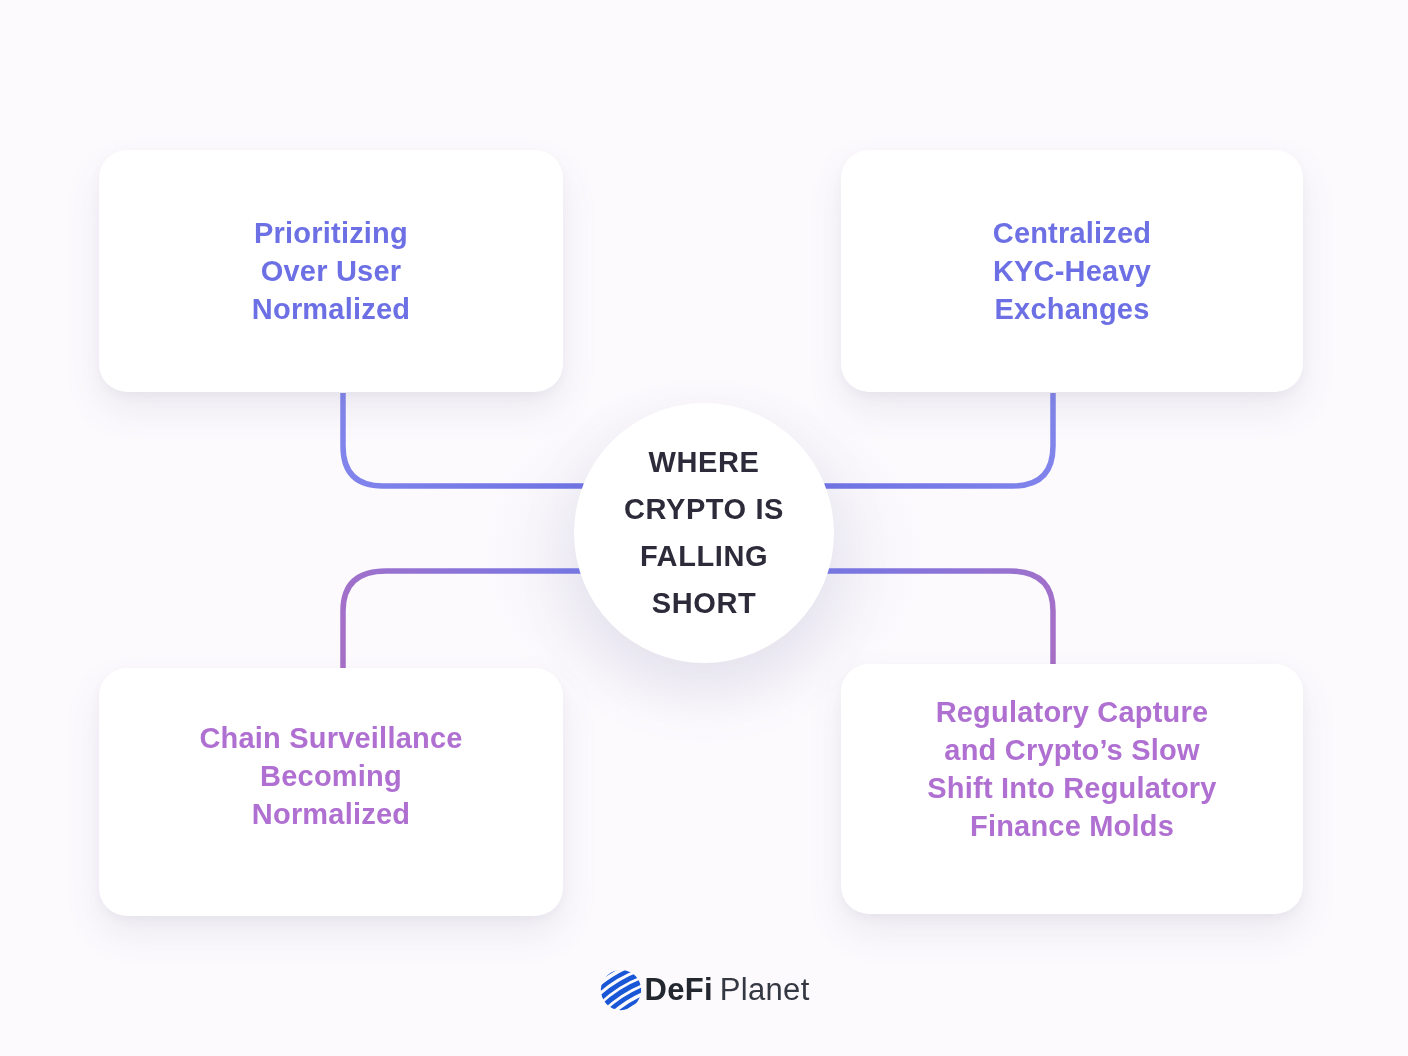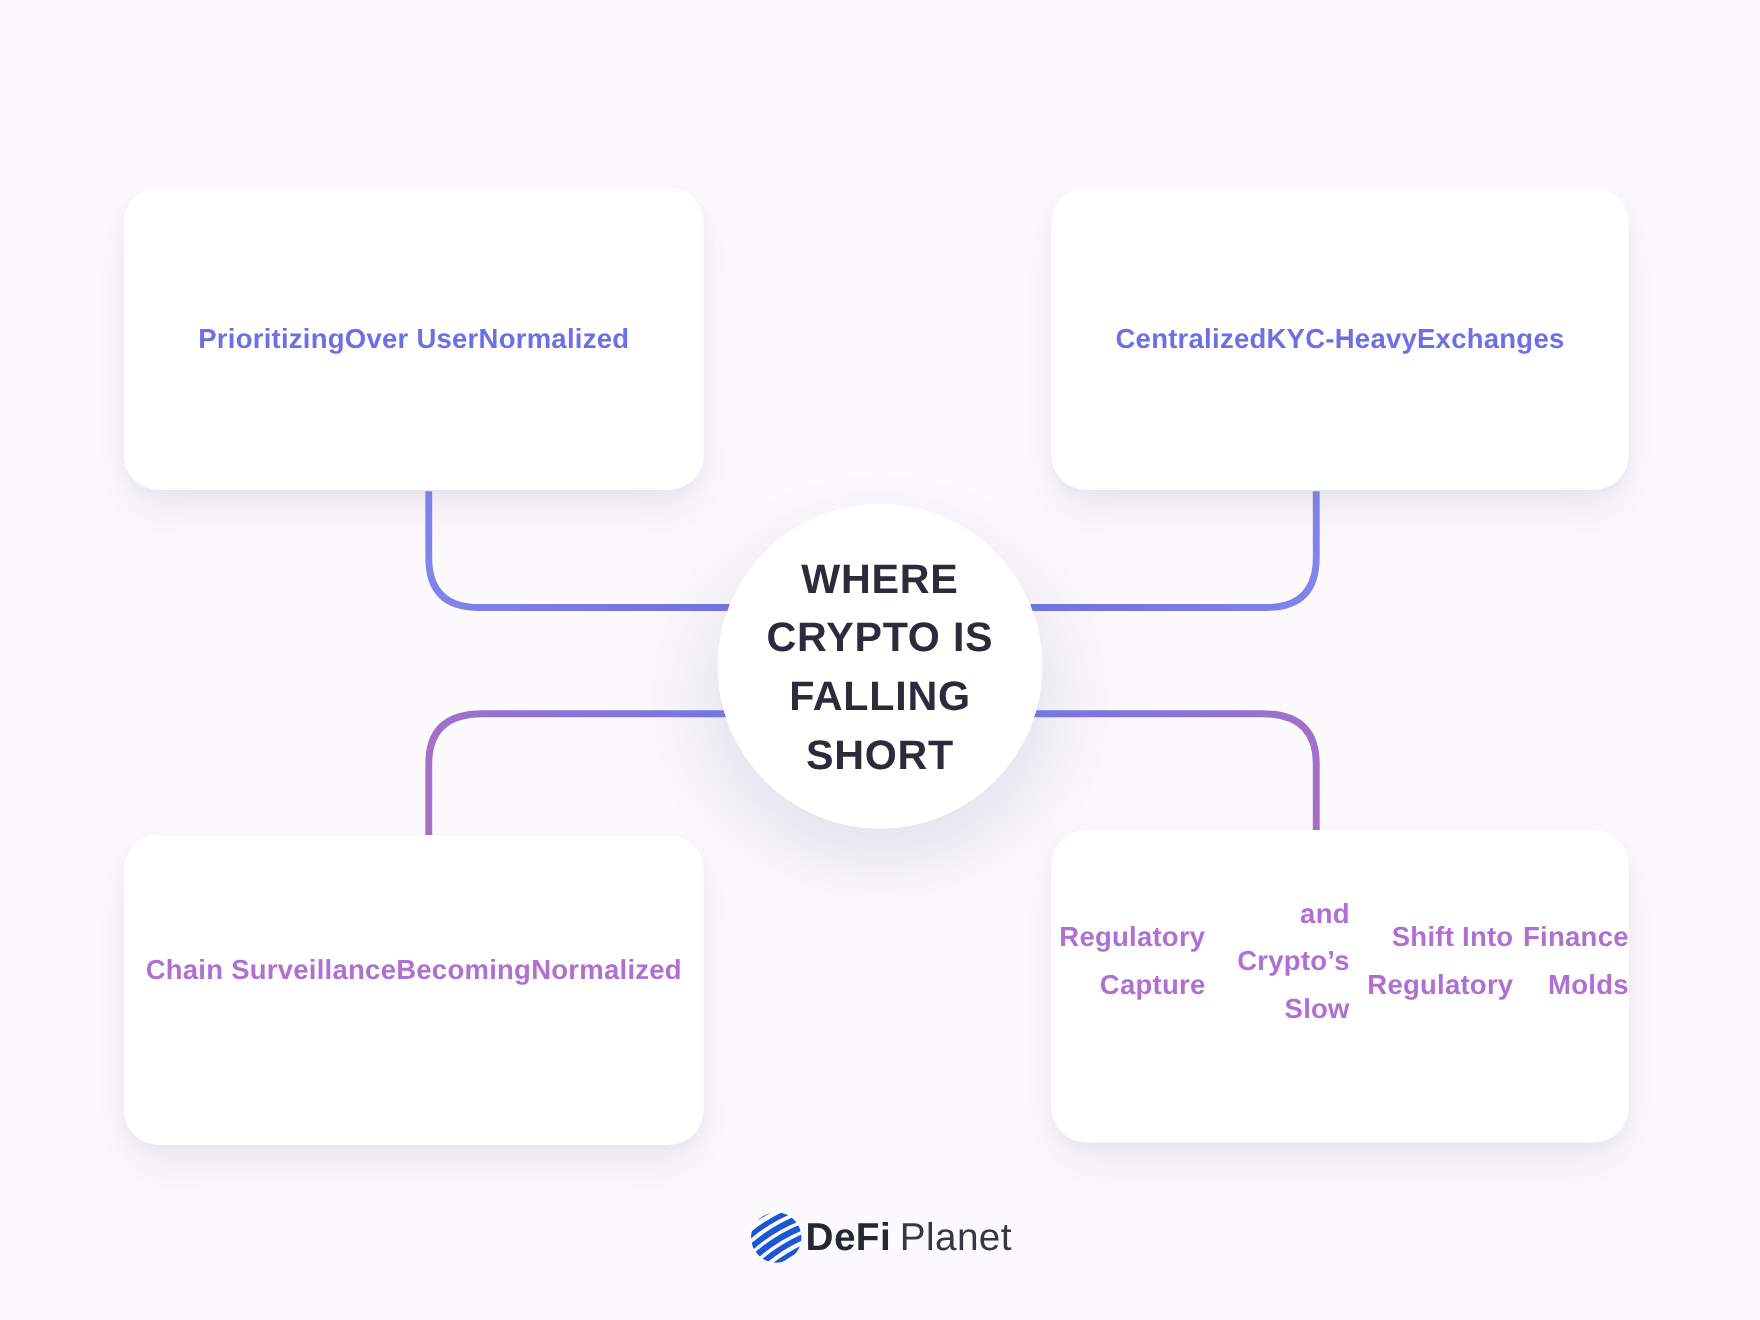--- a/index.html
+++ b/index.html
@@ -28,27 +28,27 @@
     position: absolute;
     left: 0; top: 0;
     z-index: 1;
   }
   .card {
     position: absolute;
     background: #FFFFFF;
     border-radius: 28px;
     box-shadow: 0 18px 36px rgba(98,90,135,0.10), 0 4px 10px rgba(98,90,135,0.05);
     display: flex;
-    flex-direction: row;
+    flex-direction: column;
     justify-content: center;
     align-items: center;
     text-align: center;
     z-index: 2;
     font-weight: 700;
-    font-size: 22px;
+    font-size: 29px;
     line-height: 38px;
     letter-spacing: 0.2px;
   }
   .card .line { display: block; }
   .card-blue   { color: #6C70E4; }
   .card-purple { color: #AF70D2; }
   .card-tl { left: 99px;  top: 150px; width: 464px; height: 242px; }
   .card-tr { left: 841px; top: 150px; width: 462px; height: 242px; }
   .card-bl { left: 99px;  top: 668px; width: 464px; height: 248px; padding-bottom: 32px; box-sizing: border-box; }
   .card-br { left: 841px; top: 664px; width: 462px; height: 250px; padding-bottom: 40px; box-sizing: border-box; text-align: right; }
@@ -60,21 +60,21 @@
     border-radius: 50%;
     box-shadow: 0 28px 60px rgba(130,120,170,0.14);
     display: flex;
     flex-direction: column;
     justify-content: center;
     align-items: center;
     text-align: center;
     z-index: 3;
     color: #2D2A3A;
     font-weight: 800;
-    font-size: 33px;
+    font-size: 29px;
     line-height: 47px;
     letter-spacing: 0.6px;
   }
   .center-node .line { display: block; }
   .footer {
     position: absolute;
     left: 0; right: 0;
     top: 960px;
     height: 60px;
     display: flex;

